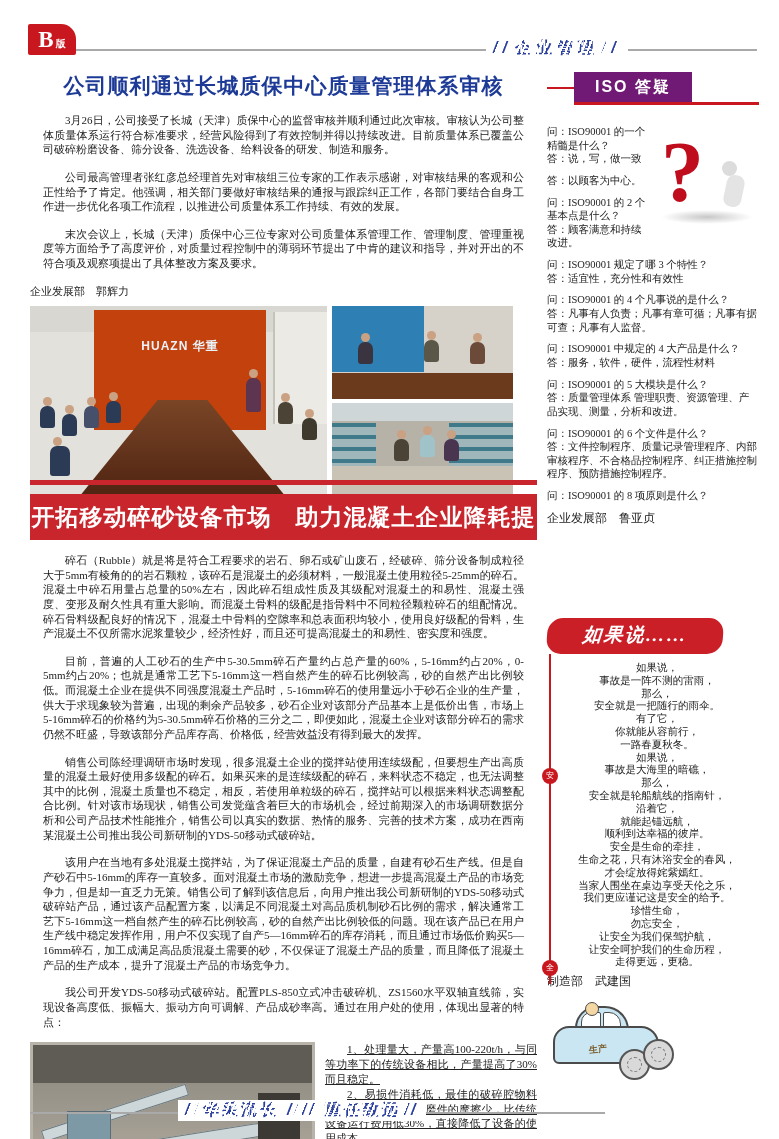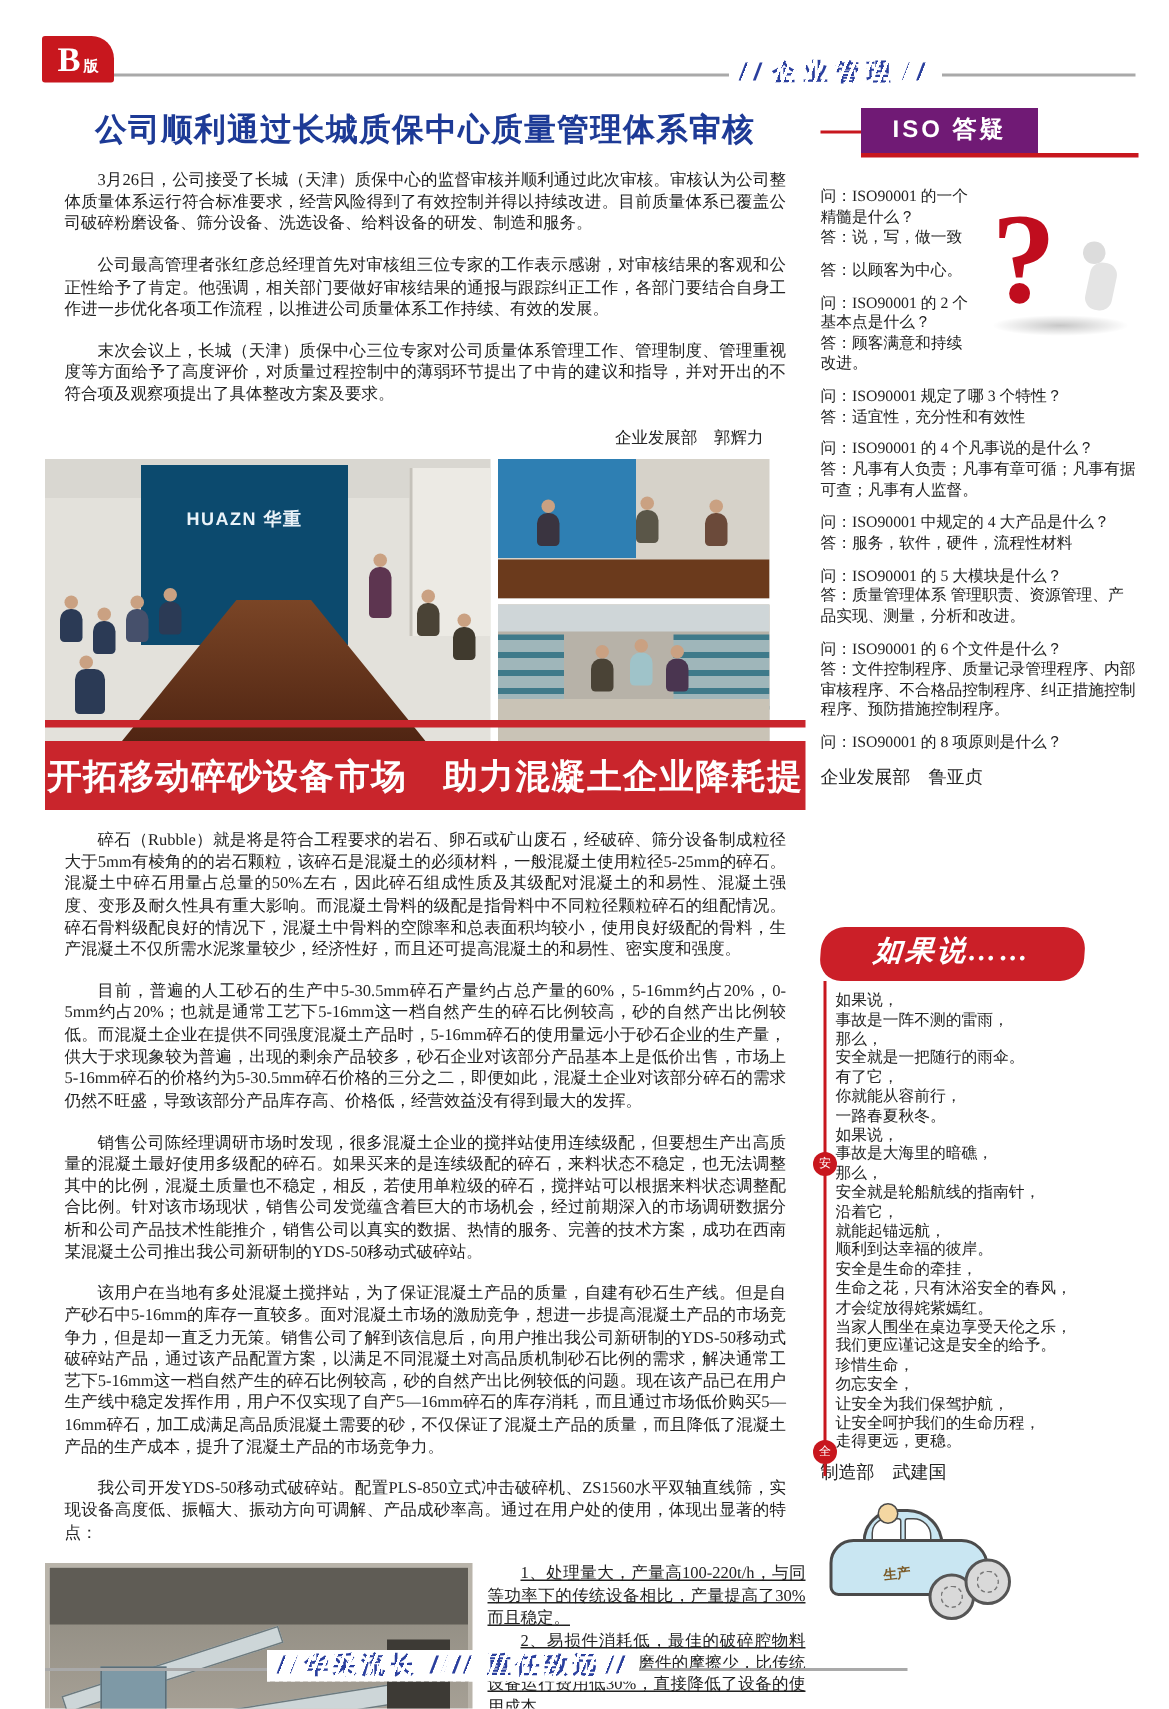--- a/index.html
+++ b/index.html
@@ -19,31 +19,31 @@
   
   .footer-line{position:absolute;left:30px;top:1112px;width:575px;height:2px;background:#a9a9a9;}
   .footer-slogans{position:absolute;left:178px;top:1100px;font-size:16px;letter-spacing:3px;padding:0 4px;}
 
   
   .col-left{position:absolute;left:30px;top:72px;width:507px;}
   .col-right{position:absolute;left:547px;top:72px;width:210px;}
 
   .title1{margin:0 0 10px 0;font-family:"Liberation Sans",sans-serif;font-weight:bold;font-size:21px;color:#1d3a96;text-align:center;letter-spacing:1px;}
   .art p{margin:13px;font-size:11px;line-height:1.33;text-align:justify;text-indent:2em;}
-  .byline{font-size:11px;text-align:right;padding-right:28px;margin-top:3px;}
+  .byline{font-size:11px;text-align:left;padding-right:28px;margin-top:3px;}
 
   
   .photo-grid{margin-top:7px;display:flex;gap:5px;height:190px;}
   .photo{position:relative;overflow:hidden;background:#d9d6cf;}
   .photo-meeting{width:297px;height:190px;background:#e3e1db;}
   .photo-col{display:flex;flex-direction:column;gap:4px;width:181px;}
   .photo-review{width:181px;height:93px;background:#d6d2c9;}
   .photo-workshop{width:181px;height:93px;background:#b7b2a8;}
   .ceiling{position:absolute;top:0;left:0;right:0;height:26px;background:#d9d7d1;}
-  .bluewall{position:absolute;left:64px;top:4px;width:138px;height:120px;background:#0c4a6e;}
+  .bluewall{position:absolute;left:64px;top:4px;width:172px;height:120px;background:#c2410c;}
   .wall-logo{position:absolute;top:28px;left:0;right:0;text-align:center;color:#eaf3f9;font-family:"Liberation Sans",sans-serif;font-weight:bold;font-size:12px;letter-spacing:1px;}
   .rightwall{position:absolute;right:0;top:6px;width:52px;height:112px;background:#eceae4;border-left:2px solid #c5c2ba;}
   .meet-table{position:absolute;bottom:0;left:50px;width:205px;height:96px;background:linear-gradient(#7a4526,#4f2412);clip-path:polygon(38% 0,62% 0,100% 100%,0% 100%);}
   .fig{position:absolute;width:15px;height:22px;border-radius:7px 7px 3px 3px;background:#2b3a55;}
   .fig::before{content:"";position:absolute;top:-9px;left:3px;width:9px;height:9px;border-radius:50%;background:#caa182;}
   .shelfrack{position:absolute;background:repeating-linear-gradient(#3f7a8a 0 4px,#9fb6ba 4px 12px);}
   .floorband{position:absolute;left:0;right:0;bottom:0;background:#c9c3b6;}
   .tableband{position:absolute;left:0;right:0;bottom:0;height:26px;background:#6b3a1c;}
 
   
@@ -75,21 +75,21 @@
   .qm-body{position:absolute;right:14px;top:46px;width:18px;height:32px;border-radius:8px;background:#e4e4e4;transform:rotate(12deg);}
   .qm-shadow{position:absolute;left:4px;bottom:0;width:92px;height:14px;background:radial-gradient(ellipse at center,rgba(0,0,0,.22),rgba(0,0,0,0) 70%);}
 
   
   .poem-wrap{position:absolute;top:546px;left:0;right:0;}
   .poem-banner{height:36px;background:#cb1f28;border-radius:15px;color:#fff;text-align:center;line-height:34px;font-weight:bold;font-style:italic;font-size:19px;letter-spacing:2px;transform:skewX(-4deg);font-family:"Liberation Serif",serif;width:176px;}
   .poem-line-v{position:absolute;left:2px;top:36px;width:2px;height:330px;background:#c8171e;}
   .badge{position:absolute;left:-5px;width:16px;height:16px;border-radius:50%;background:#c8171e;color:#fff;font-size:8px;text-align:center;line-height:16px;}
   .badge.b1{top:150px;}
   .badge.b2{top:342px;}
-  .poem-lines{margin-top:8px;font-size:10.5px;line-height:1.22;padding-left:10px;}
+  .poem-lines{margin-top:8px;font-size:10.5px;line-height:1.22;text-align:center;padding-left:10px;}
   .poem-lines div{white-space:nowrap;}
 
   
   .cartoon{position:relative;margin:12px 0 0 4px;width:125px;height:78px;}
   .car-body{position:absolute;bottom:16px;left:2px;width:102px;height:34px;background:#c9e6f2;border:2px solid #4a4a4a;border-radius:16px 18px 6px 6px;}
   .car-cabin{position:absolute;bottom:46px;left:24px;width:50px;height:26px;background:#c9e6f2;border:2px solid #4a4a4a;border-bottom:none;border-radius:22px 24px 0 0;}
   .car-window{position:absolute;bottom:48px;left:30px;width:18px;height:18px;background:#fff;border:1px solid #4a4a4a;border-radius:10px 2px 0 0;}
   .car-window2{position:absolute;bottom:48px;left:52px;width:16px;height:18px;background:#fff;border:1px solid #4a4a4a;border-radius:2px 12px 0 0;}
   .car-label{position:absolute;bottom:24px;left:38px;font-size:9px;color:#7a5a28;font-weight:bold;transform:rotate(-6deg);}
   .driver-head{position:absolute;bottom:64px;left:34px;width:12px;height:12px;border-radius:50%;background:#f4d7a2;border:1px solid #4a4a4a;}

